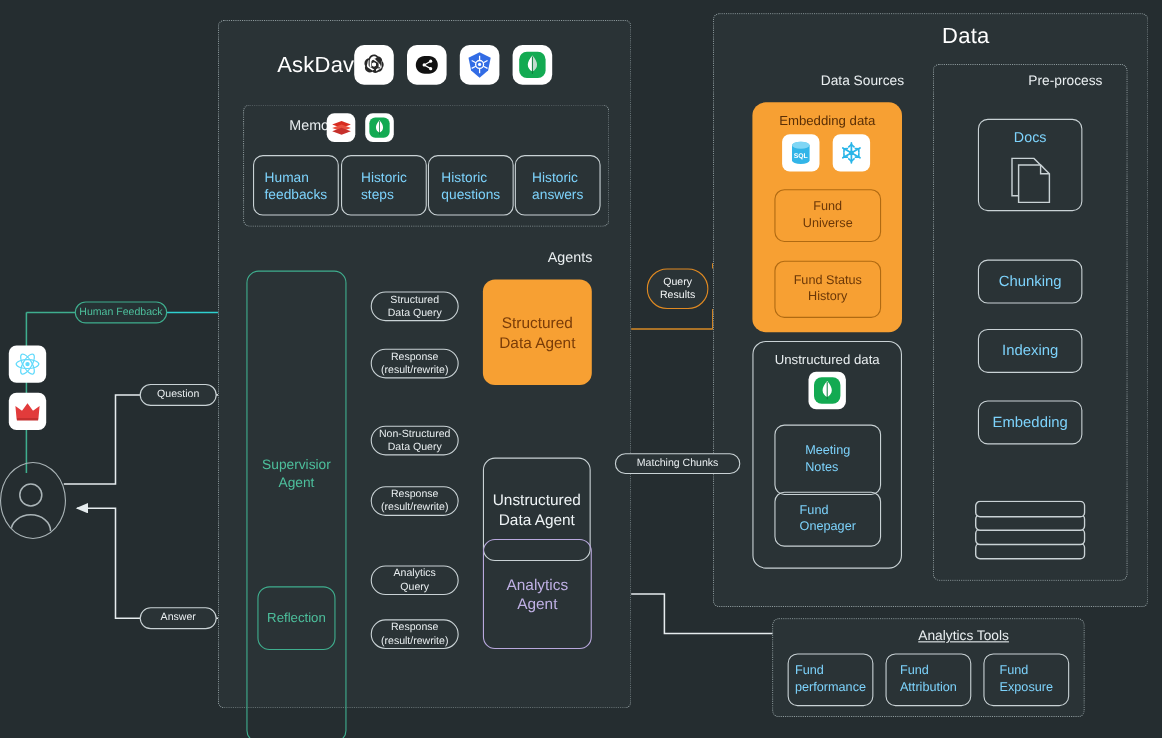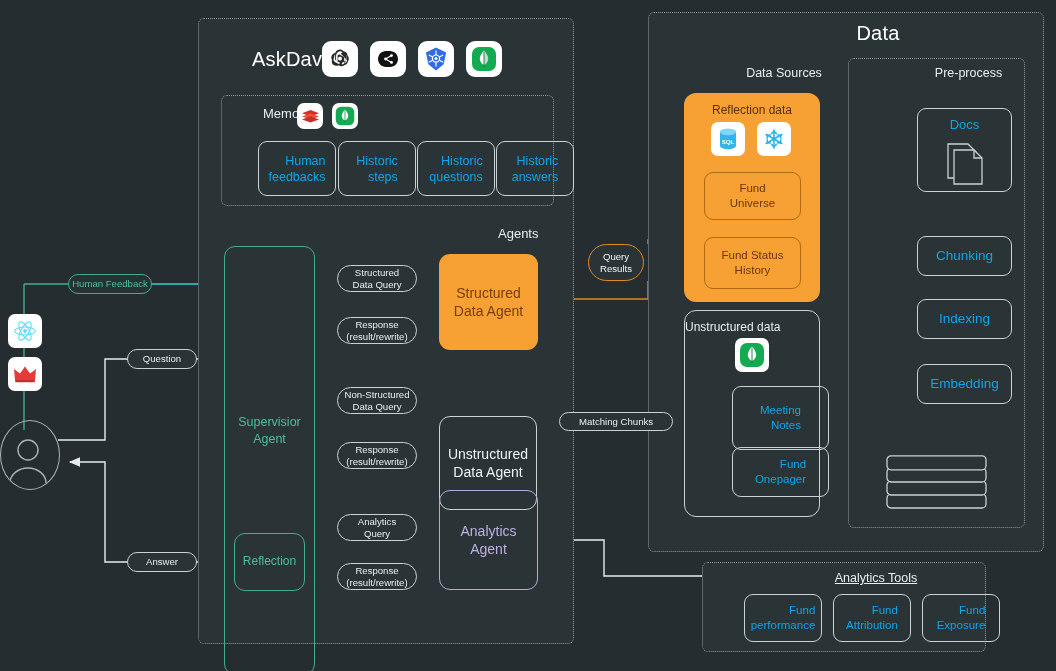--- a/index.html
+++ b/index.html
@@ -22,27 +22,26 @@
     font-size: 12.5px;
     text-align: center;
     white-space: nowrap;
     margin-left: 32px;
   }
   .bigtitle { font-size: 20px; color: #ffffff; letter-spacing:.2px; }
   .node {
     position: absolute;
     border: 1.3px solid #c9d2d5;
     border-radius: 9px;
-    color: #0ea5e9;
+    color: #7dd3fc;
     font-size: 12.5px;
     line-height: 1.28;
     display: flex; align-items: center; justify-content: center;
-    text-align: right;
+    text-align: left;
     background: transparent;
-    margin-left: 28px;
   }
   .pill {
     position: absolute;
     border: 1.2px solid #c9d2d5;
     border-radius: 999px;
     color: #e9eef0;
     font-size: 9.6px;
     line-height: 1.22;
     display: flex; align-items: center; justify-content: center;
     text-align: center;
@@ -93,21 +92,21 @@
   .inner-orange {
     position:absolute; border:1.2px solid #b06a12; border-radius:9px;
     color:#6b3707; font-size:11.5px; line-height:1.3; text-align:center;
     display:flex; align-items:center; justify-content:center;
   }
 
   .outlinecard {
     position:absolute; border:1.3px solid #c9d2d5; border-radius:12px;
   }
   .outlinecard .cardtitle {
-    position:absolute; left:0; right:0; top:9px; text-align:left;
+    position:absolute; left:0; right:0; top:9px; text-align:center;
     font-size:12px; color:#e9eef0;
   }
 
   svg.wires { position:absolute; left:0; top:0; width:1056px; height:671px; pointer-events:none; }
 
   .avatar {
     position:absolute; border:1.4px solid #aab4b7; border-radius:50%;
   }
 </style>
 </head>
@@ -320,21 +319,21 @@
   <div class="pill orange" style="left:588px; top:244px; width:56px; height:37px;">Query
 Results</div>
   <div class="pill" style="left:559px; top:412px; width:114px; height:19px;">Matching Chunks</div>
 
   <div class="dotpanel" style="left:648px; top:12px; width:396px; height:540px;"></div>
   <div class="panel-title bigtitle" style="left:648px; width:396px; top:22px;">Data</div>
 
   <div class="panel-title" style="left:684px; width:136px; top:66px;">Data Sources</div>
 
   <div class="orangecard" style="left:684px; top:93px; width:136px; height:209px;">
-    <div class="cardtitle">Reflection data</div>
+    <div class="cardtitle">Embedding data</div>
   </div>
   <div class="appicon sm" style="left:711px; top:122px; width:34px; height:34px;">
     <svg width="22" height="24" viewBox="0 0 22 24">
       <ellipse cx="11" cy="5" rx="8" ry="3.2" fill="#50c4ef"></ellipse>
       <path d="M3,5 v14 a8,3.2 0 0 0 16,0 v-14 Z" fill="#32b5e8"></path>
       <ellipse cx="11" cy="5" rx="8" ry="3.2" fill="#7fd6f5"></ellipse>
       <text x="11" y="17" font-size="6.2" font-family="Liberation Sans, sans-serif" font-weight="bold" fill="#ffffff" text-anchor="middle">SQL</text>
     </svg>
   </div>
   <div class="appicon sm" style="left:757px; top:122px; width:34px; height:34px;">

